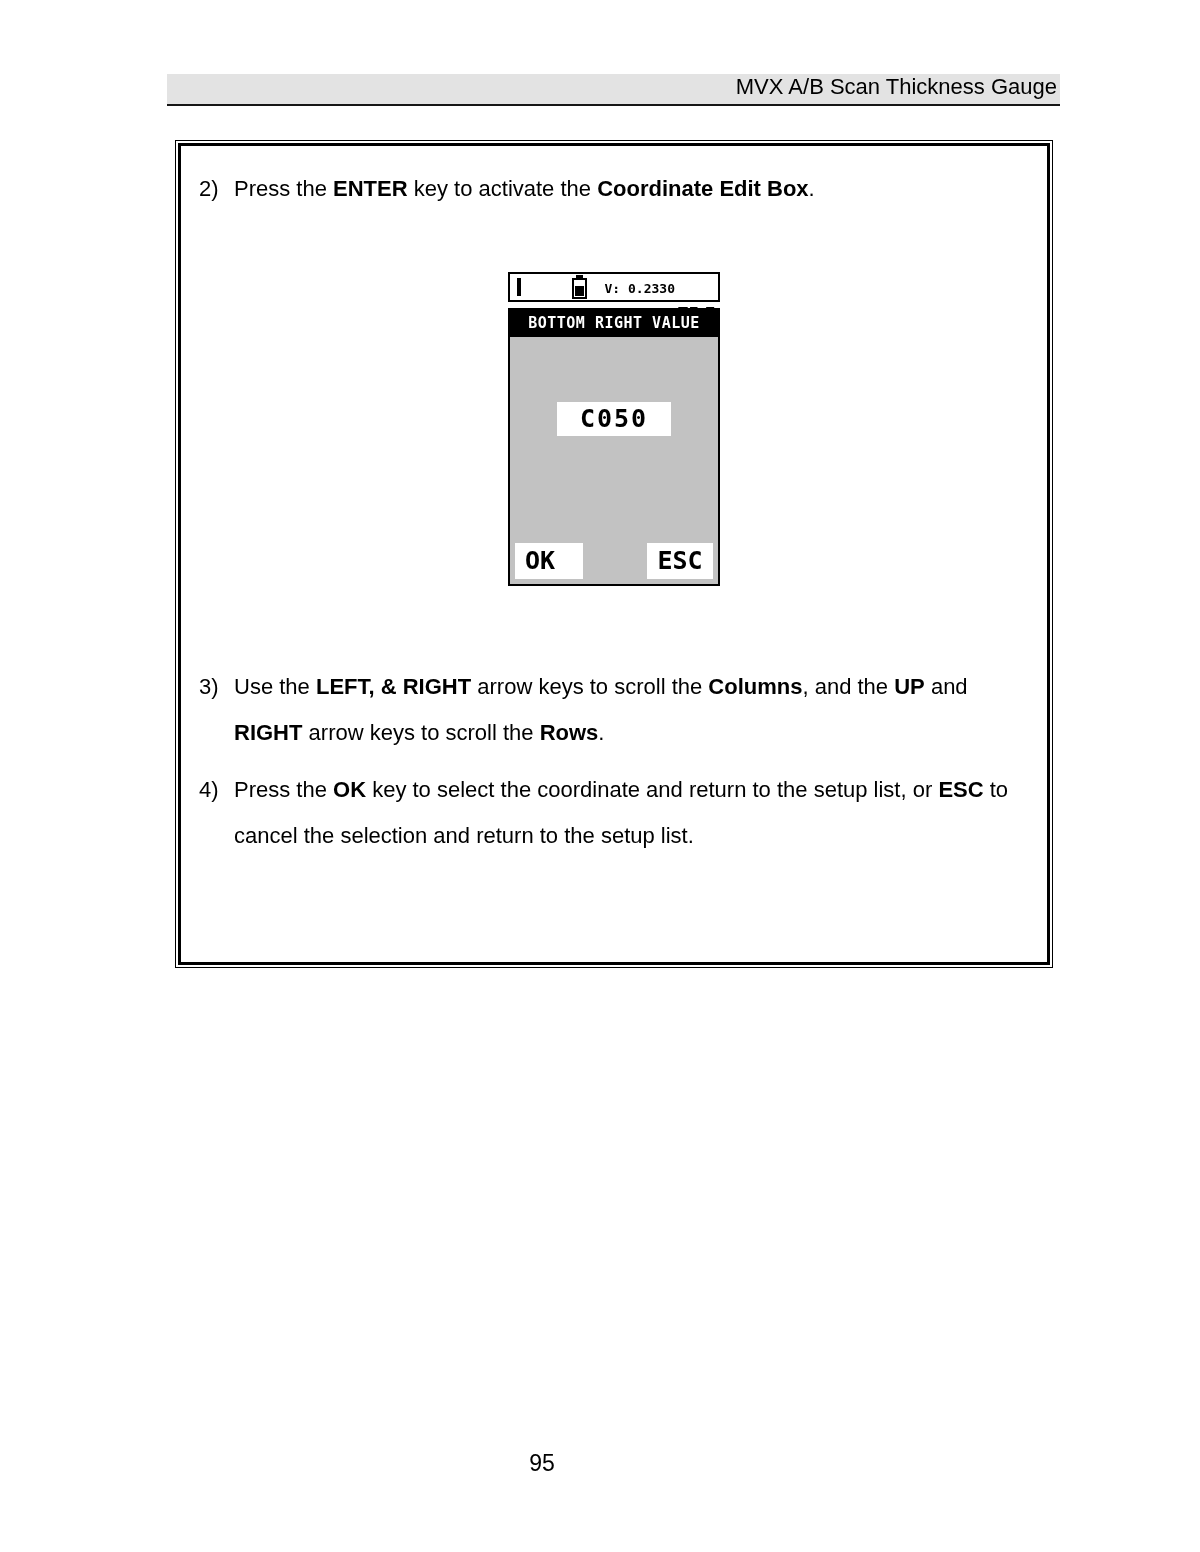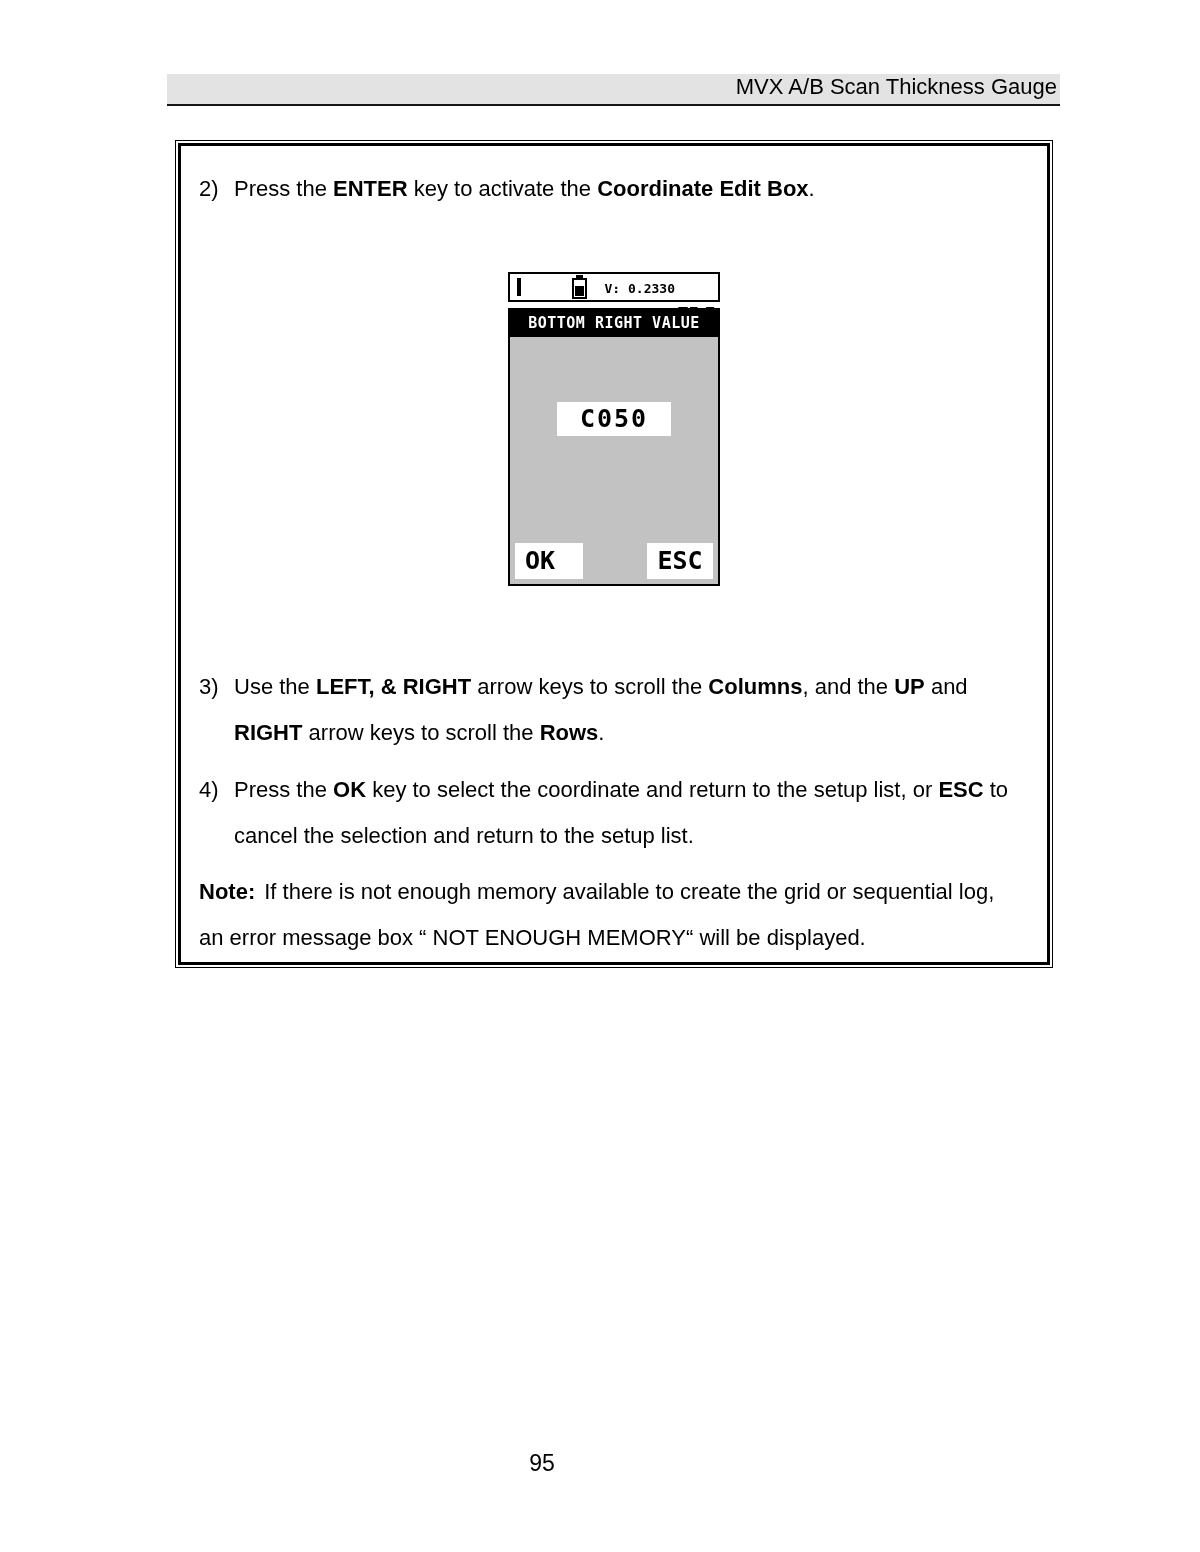--- a/index.html
+++ b/index.html
@@ -126,17 +126,16 @@
   <div class="item" style="top:518px">
     <span class="num">3)</span>
     <span class="itext"><span>Use the </span><span class="bold">LEFT, &amp; RIGHT</span><span> arrow keys to scroll the </span><span class="bold">Columns</span><span>, and the </span><span class="bold">UP</span><span> and </span><span class="bold">RIGHT</span><span> arrow keys to scroll the </span><span class="bold">Rows</span><span>.</span></span>
   </div>
 
   <div class="item" style="top:621px">
     <span class="num">4)</span>
     <span class="itext"><span>Press the </span><span class="bold">OK</span><span> key to select the coordinate and return to the setup list, or </span><span class="bold">ESC</span><span> to cancel the selection and return to the setup list.</span></span>
   </div>
 
-  <div class="note" style="top:723px"><span class="note-label">Note:</span><span>If there is not enough memory available to create the grid or sequential log, an error message box “ NOT ENOUGH MEMORY“  will be displayed.</span></div>
 
 </div>
 
 <div class="page-num">95</div>
 
 </body></html>

